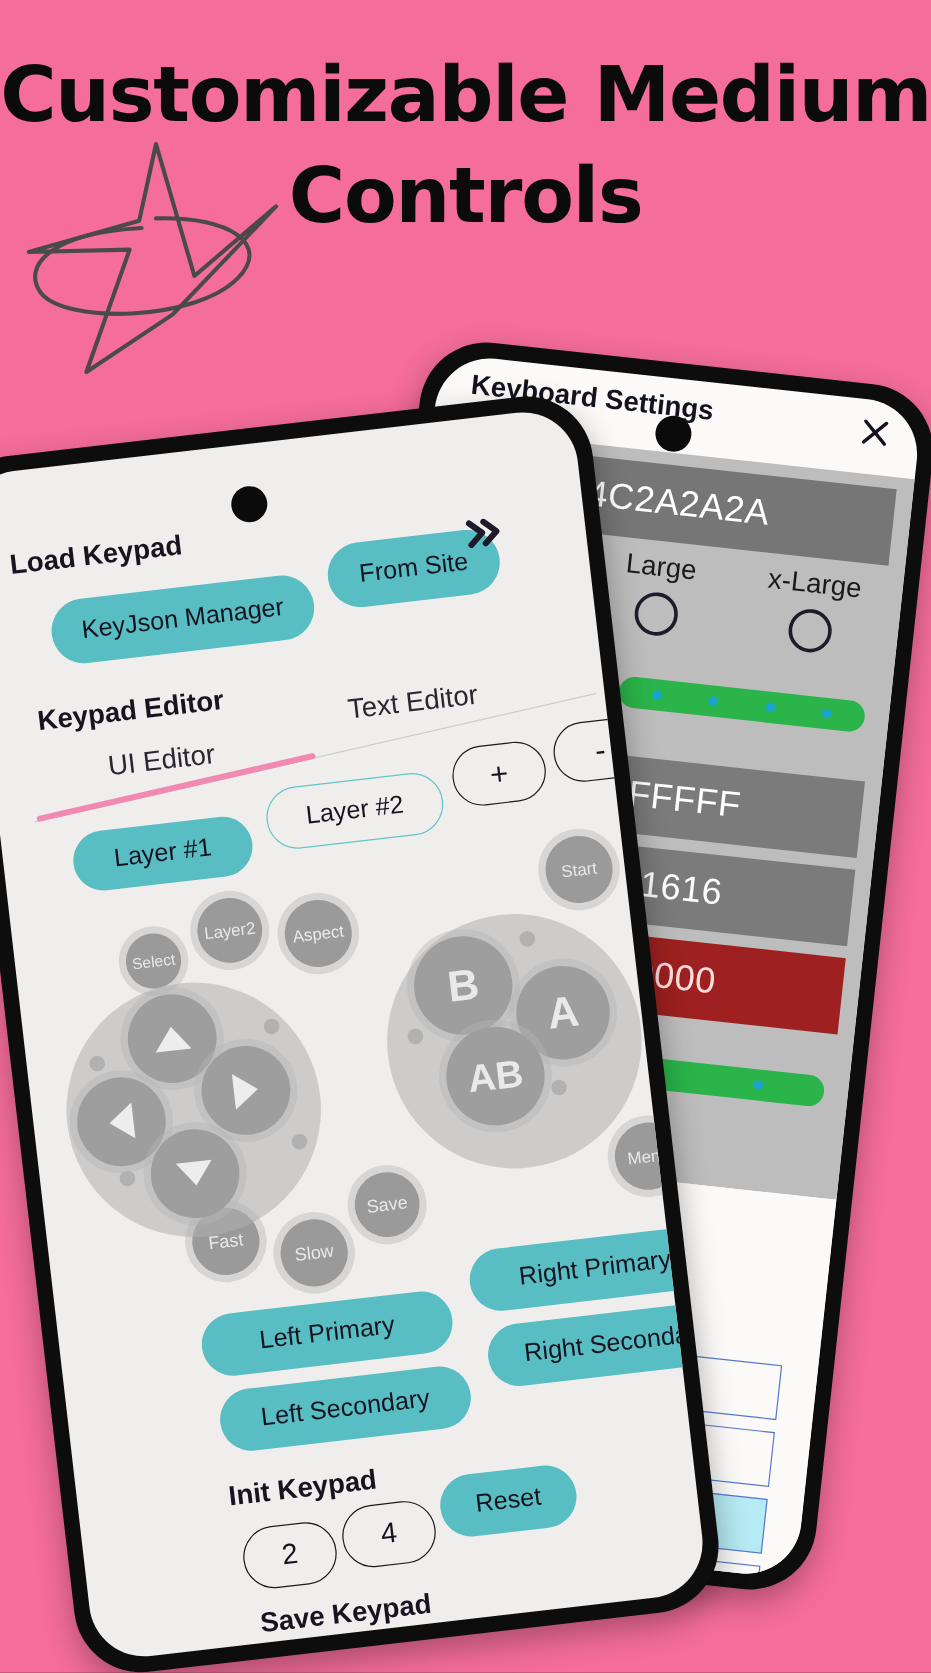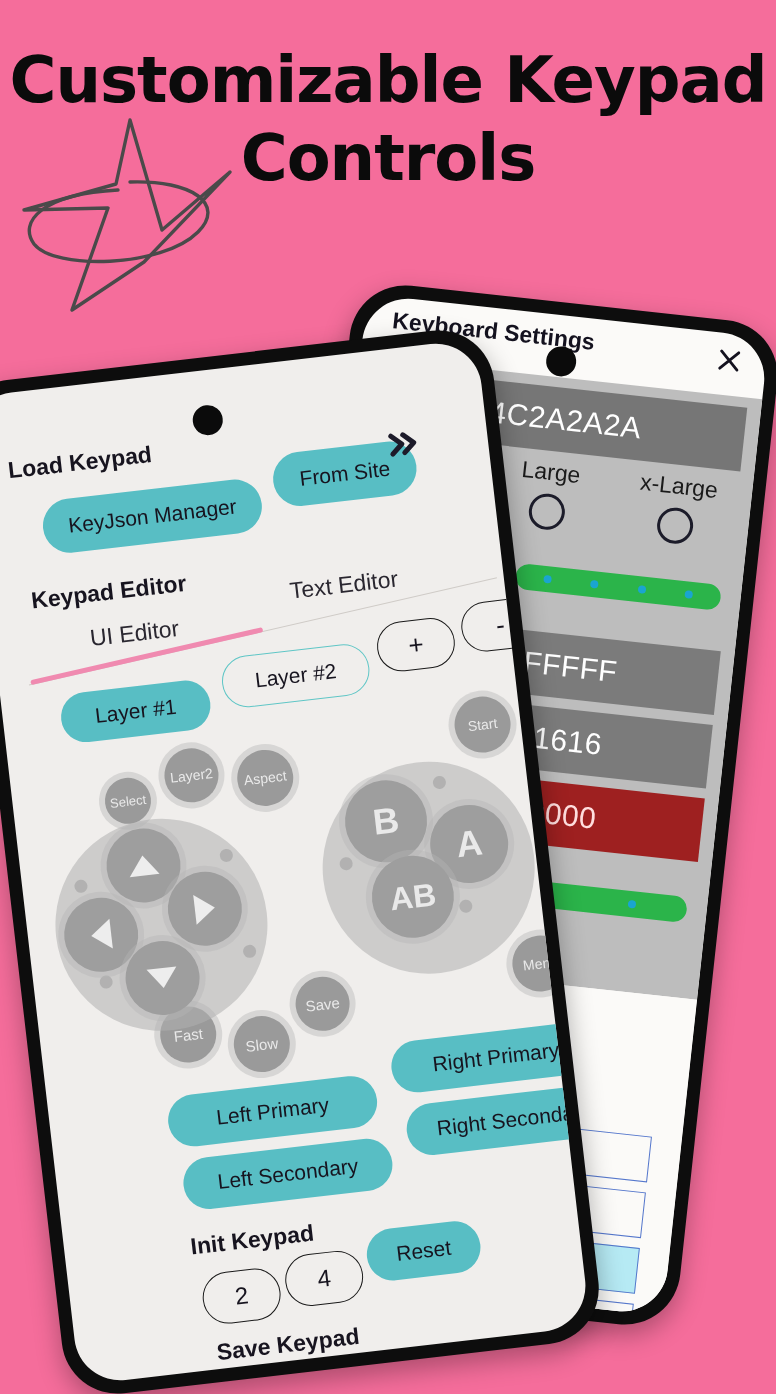--- a/index.html
+++ b/index.html
@@ -14,21 +14,21 @@
   .headline{
     position:absolute;top:48px;left:0;width:776px;text-align:center;
     z-index:6;pointer-events:none;
   }
   .headline .l1,.headline .l2{
     display:block;color:#0b0b0b;font-weight:700;
     font-family:"DejaVu Sans", sans-serif;
     letter-spacing:-1px;line-height:1.0;
   }
   .headline .l1{font-size:64px;}
-  .headline .l2{font-size:64px;margin-top:14px;}
+  .headline .l2{font-size:64px;margin-top:20px;}
 
   .doodle{position:absolute;left:12px;top:112px;z-index:5;pointer-events:none;}
 
   
   .phone{
     position:absolute;
     background:#0d0d0d;
     border-radius:56px;
     box-shadow:0 10px 26px rgba(0,0,0,.30);
   }
@@ -175,21 +175,21 @@
   .tri.down{border-left:15px solid transparent;border-right:15px solid transparent;border-top:20px solid #ededed;}
   .tri.left{border-top:15px solid transparent;border-bottom:15px solid transparent;border-right:20px solid #ededed;}
   .tri.right{border-top:15px solid transparent;border-bottom:15px solid transparent;border-left:20px solid #ededed;}
 </style>
 </head>
 <body>
 
 <div class="stage">
 
   <div class="headline">
-    <span class="l1">Customizable Keypad</span>
+    <span class="l1">Customizable Medium</span>
     <span class="l2">Controls</span>
   </div>
 
   <svg class="doodle" width="230" height="210" viewBox="0 0 230 210">
     <path d="M118 8 L150 118 L218 60 L132 150 L60 198 L96 96 L12 98 L104 72 Z" fill="none" stroke="#4a4a4a" stroke-width="3.4" stroke-linejoin="round"></path>
     <path d="M106 78 C30 82 6 110 22 132 C42 158 150 156 186 120 C214 92 180 68 118 70" fill="none" stroke="#4a4a4a" stroke-width="3.4" stroke-linecap="round"></path>
   </svg>
 
   <div class="phone" id="phone-back">
     <div class="screen">

